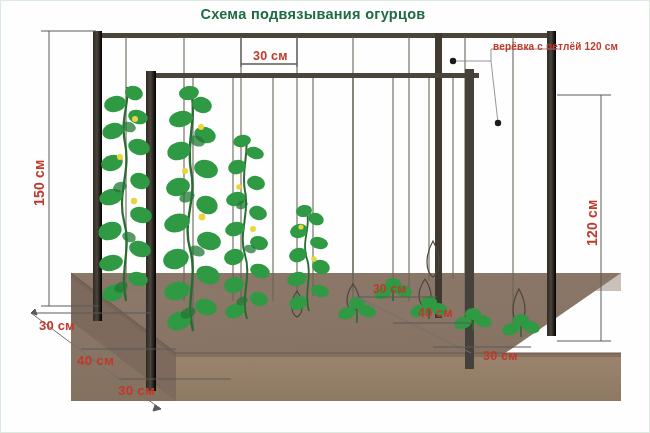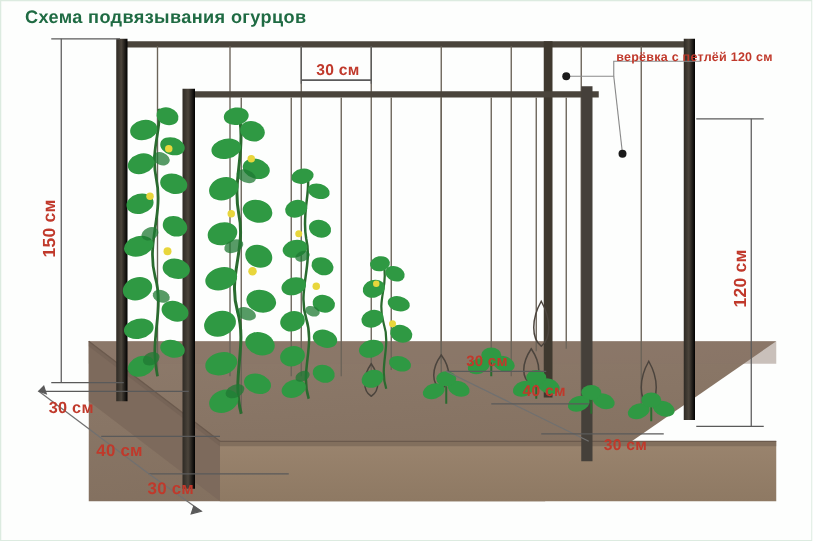--- a/index.html
+++ b/index.html
@@ -29,26 +29,26 @@
     font-weight: bold;
     font-family: "Liberation Sans", sans-serif;
     white-space: nowrap;
     letter-spacing: 0.2px;
   }
   #title {
     position: absolute;
     left: 0;
     top: 5px;
     width: 624px;
+    text-align: center;
     color: #1f6b43;
     font-size: 14.5px;
     font-weight: bold;
     font-family: "Liberation Sans", sans-serif;
     letter-spacing: 0.3px;
-    padding-left: 19px;
   }
   .lbl-rot {
     transform: rotate(-90deg);
     transform-origin: left top;
   }
 </style>
 </head>
 <body>
 
 <div id="stage">

